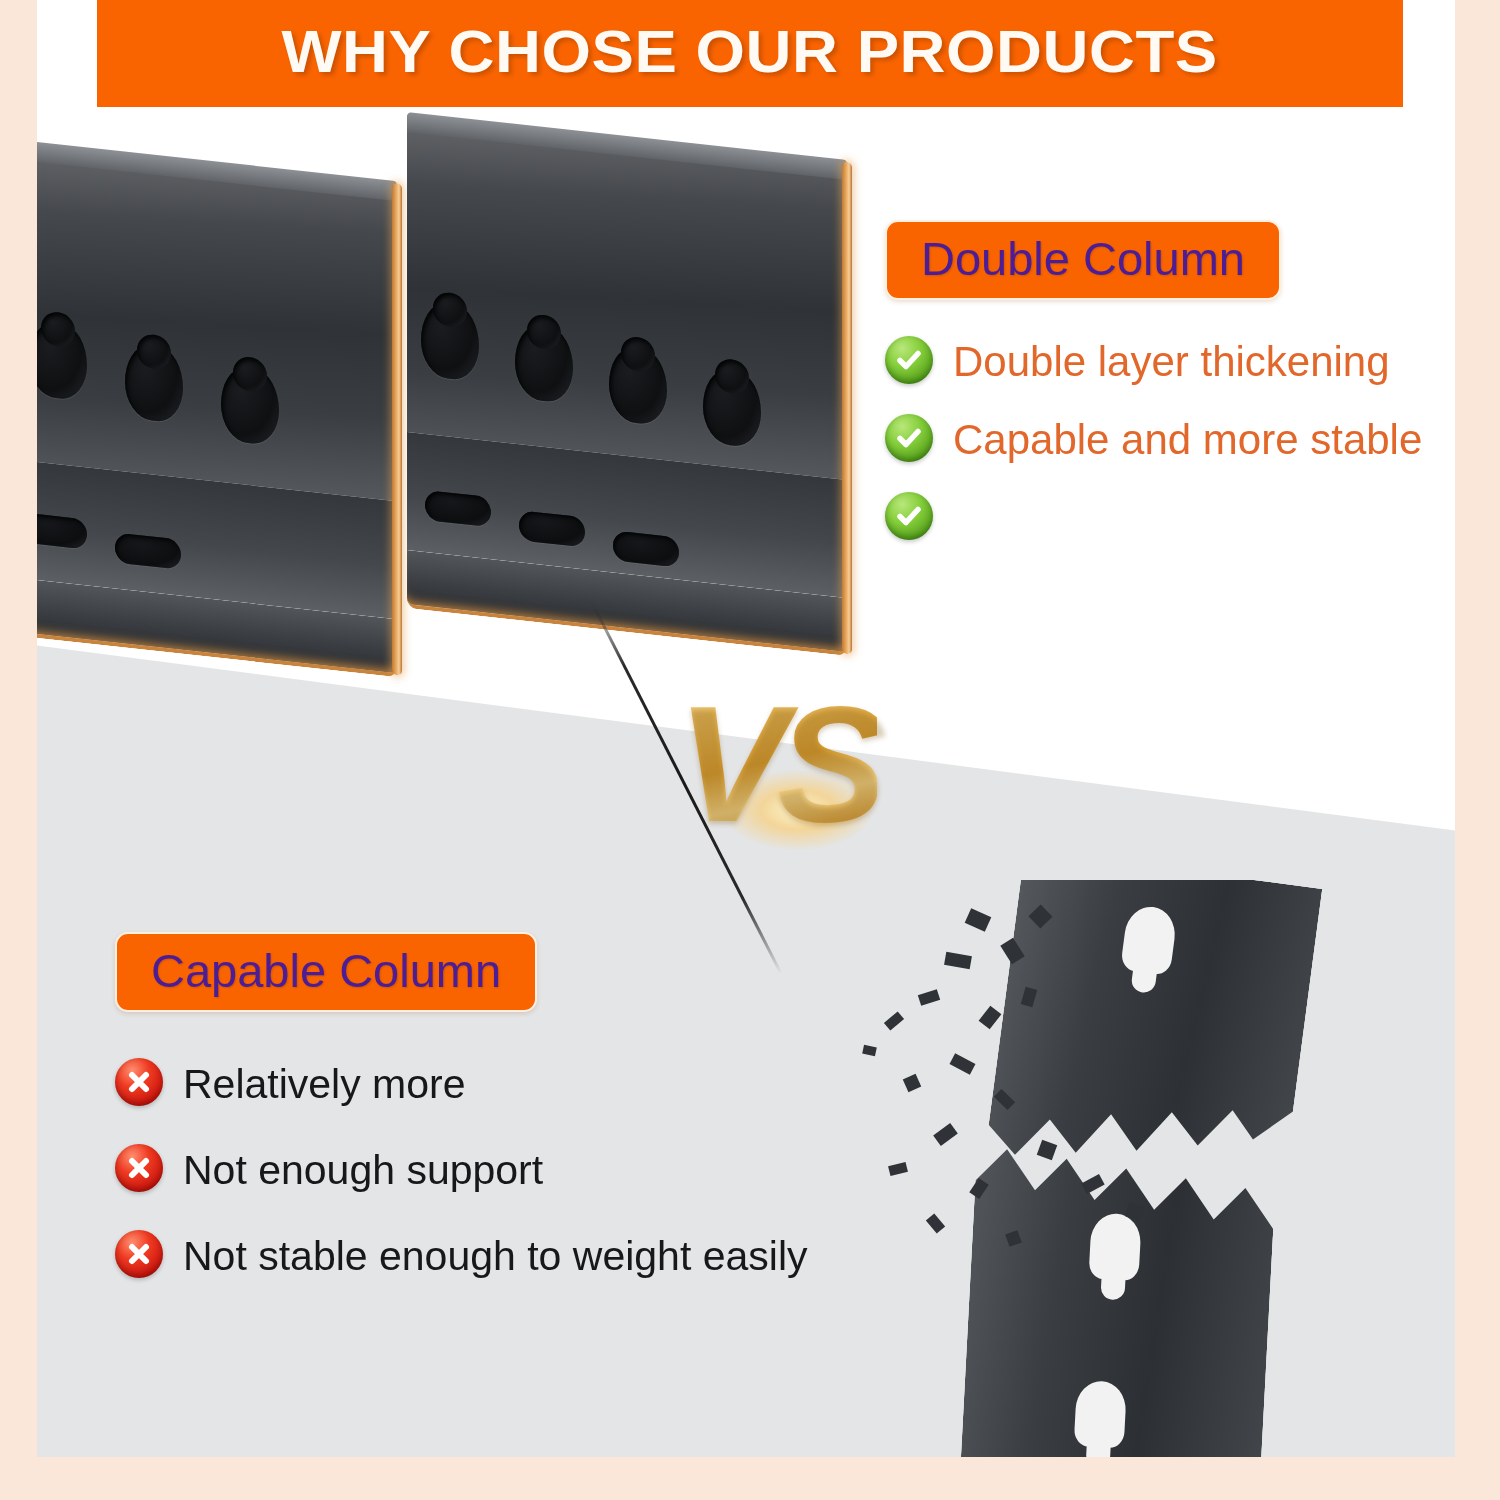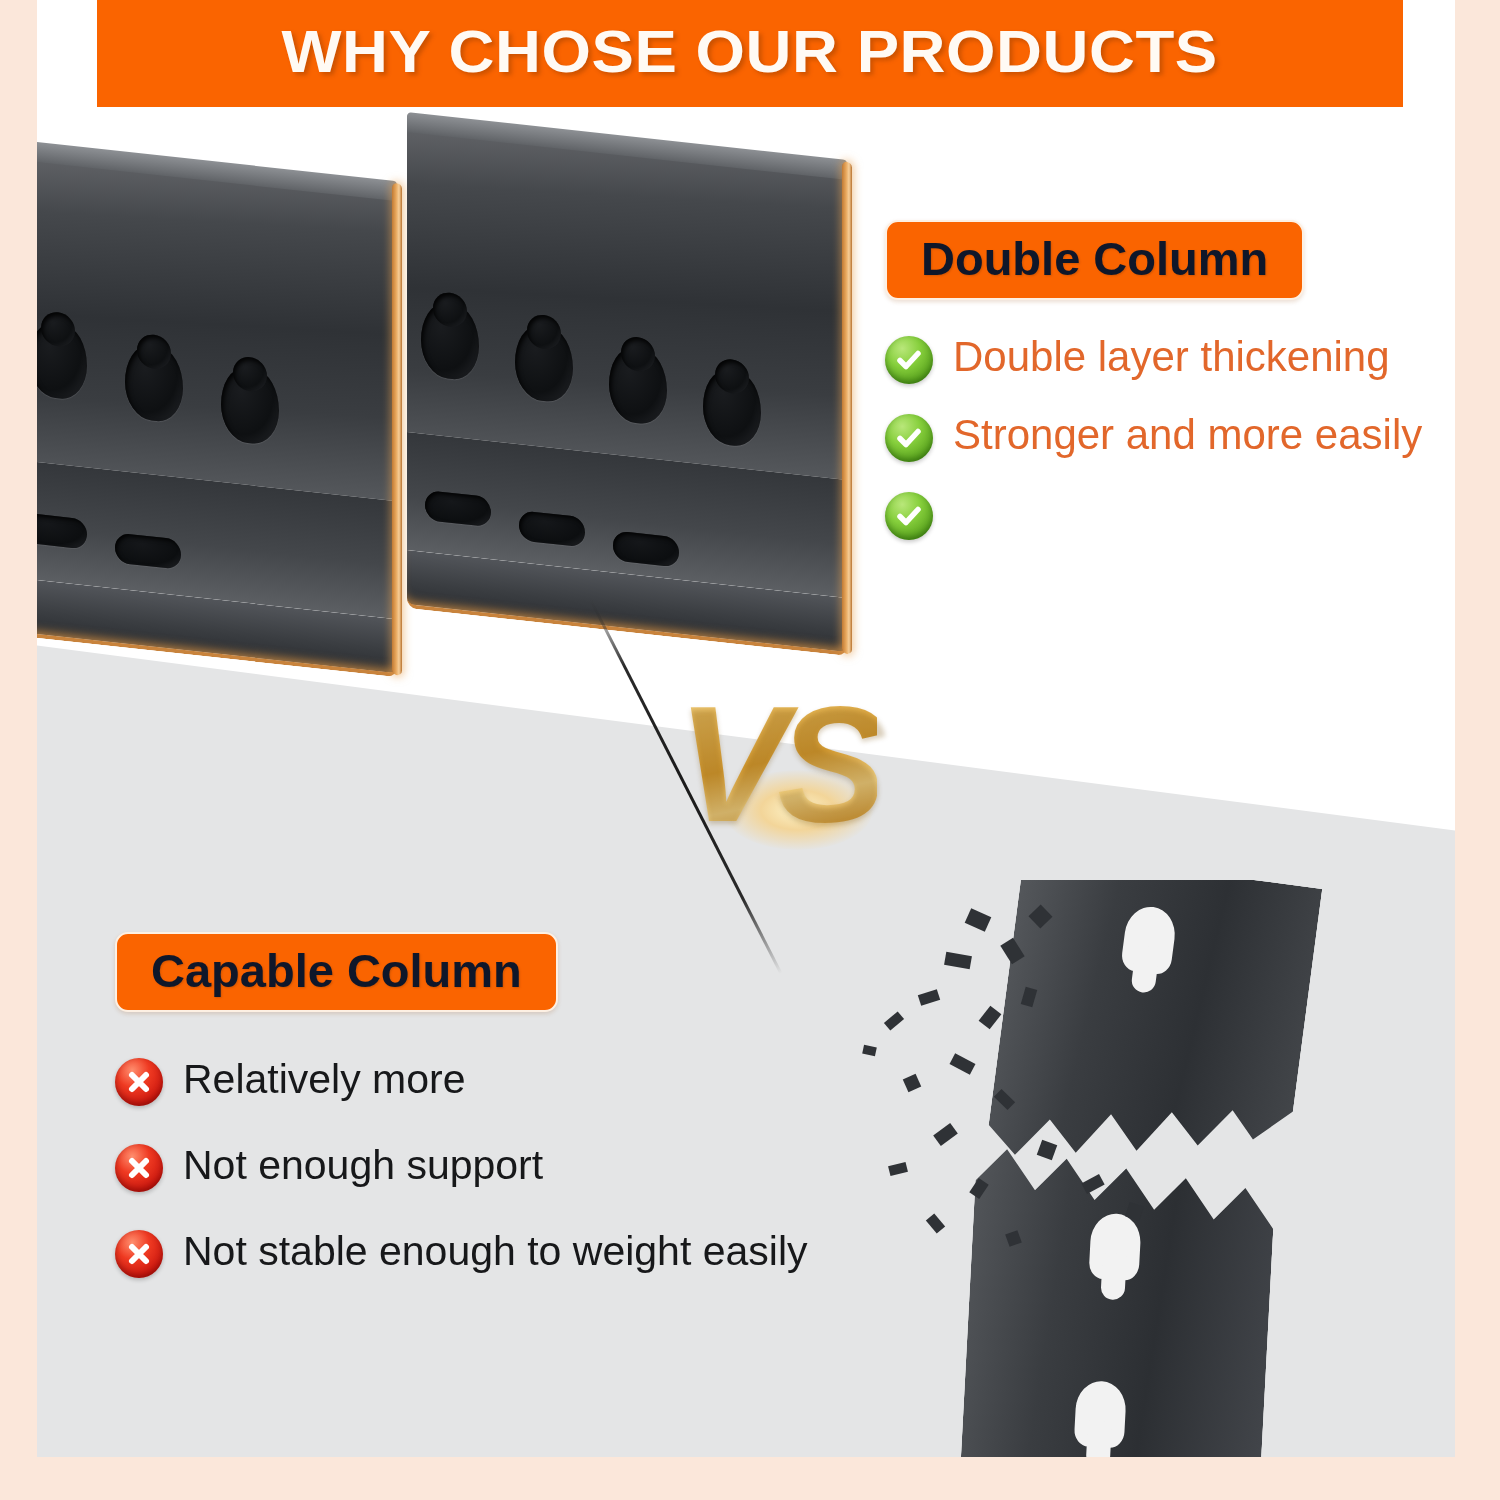--- a/index.html
+++ b/index.html
@@ -248,34 +248,34 @@
   }
   .badge {
     display: inline-block;
     background: #fa6400;
     border: 2px solid #fdf0e3;
     border-radius: 13px;
     padding: 9px 34px 12px 34px;
     box-shadow: 0 2px 4px rgba(150,70,10,0.18);
   }
   .badge-text {
-    color: #0f172a;
+    color: #4c1d95;
     font-size: 47px;
-    font-weight: bold;
+    font-weight: normal;
     white-space: nowrap;
     text-shadow: 1px 1px 2px rgba(140,60,0,0.35);
   }
   .feature-list {
     margin-top: 30px;
     list-style: none;
     padding: 0;
   }
   .feature-item {
     display: flex;
-    align-items: center;
+    align-items: flex-end;
     margin-bottom: 24px;
   }
   .icon-check, .icon-cross {
     flex: 0 0 auto;
     width: 48px;
     height: 48px;
     border-radius: 50%;
     position: relative;
     margin-right: 20px;
     margin-top: 6px;
@@ -407,21 +407,21 @@
               </svg>
           </span>
           <span class="feature-text">Double layer thickening</span>
         </li>
         <li class="feature-item">
           <span class="icon-check">
             <svg width="30" height="30" viewBox="0 0 30 30">
                 <path d="M6 15.5 L12 21.5 L24 8.5" stroke="#ffffff" stroke-width="5.5" fill="none" stroke-linecap="round" stroke-linejoin="round"></path>
               </svg>
           </span>
-          <span class="feature-text">Stronger and more easily</span>
+          <span class="feature-text">Capable and more stable</span>
         </li>
         <li class="feature-item">
           <span class="icon-check">
             <svg width="30" height="30" viewBox="0 0 30 30">
                 <path d="M6 15.5 L12 21.5 L24 8.5" stroke="#ffffff" stroke-width="5.5" fill="none" stroke-linecap="round" stroke-linejoin="round"></path>
               </svg>
           </span>
         </li>
       </ul>
     </div>

